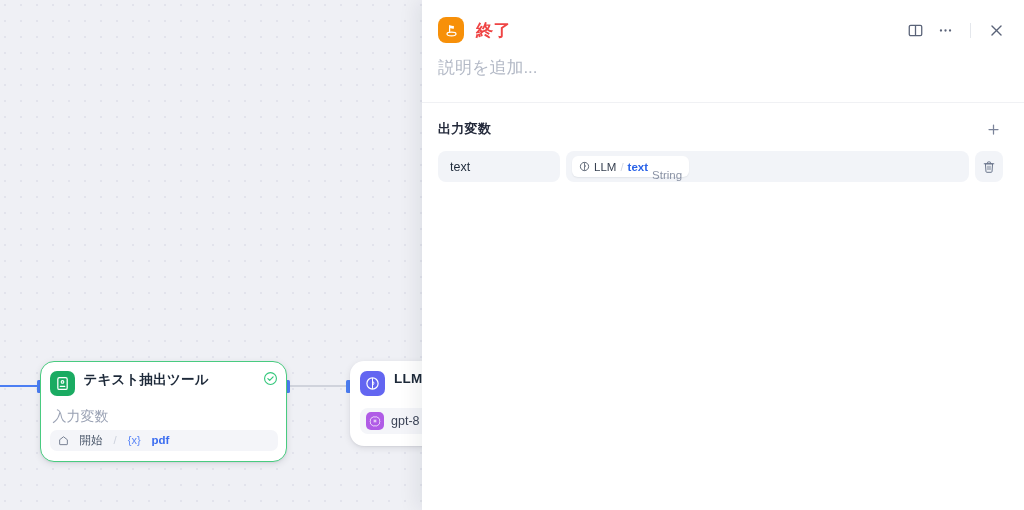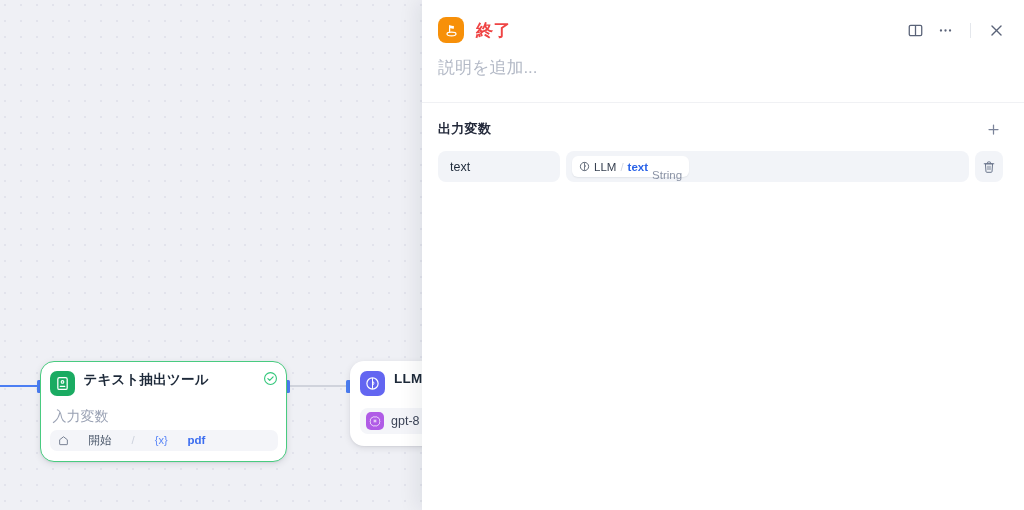--- a/index.html
+++ b/index.html
@@ -75,21 +75,21 @@
     font-size: 14px;
     color: #9AA2B4;
     margin: 9px 0 4px 3px;
   }
   .var-chip {
     background: #F4F5F9;
     border-radius: 7px;
     height: 21px;
     display: flex;
     align-items: center;
-    gap: 20px;
+    gap: 11px;
     padding: 0 8px;
     font-size: 11.5px;
   }
   .var-chip .vc-home { display:flex; align-items:center; }
   .var-chip .vc-name { color: #475467; }
   .var-chip .vc-sep { color: #CDD2DD; }
   .var-chip .vc-braces { color: #5A86F7; font-size: 11px; }
   .var-chip .vc-key { color: #3B6DF0; font-weight: bold; }
 
   .model-chip {

